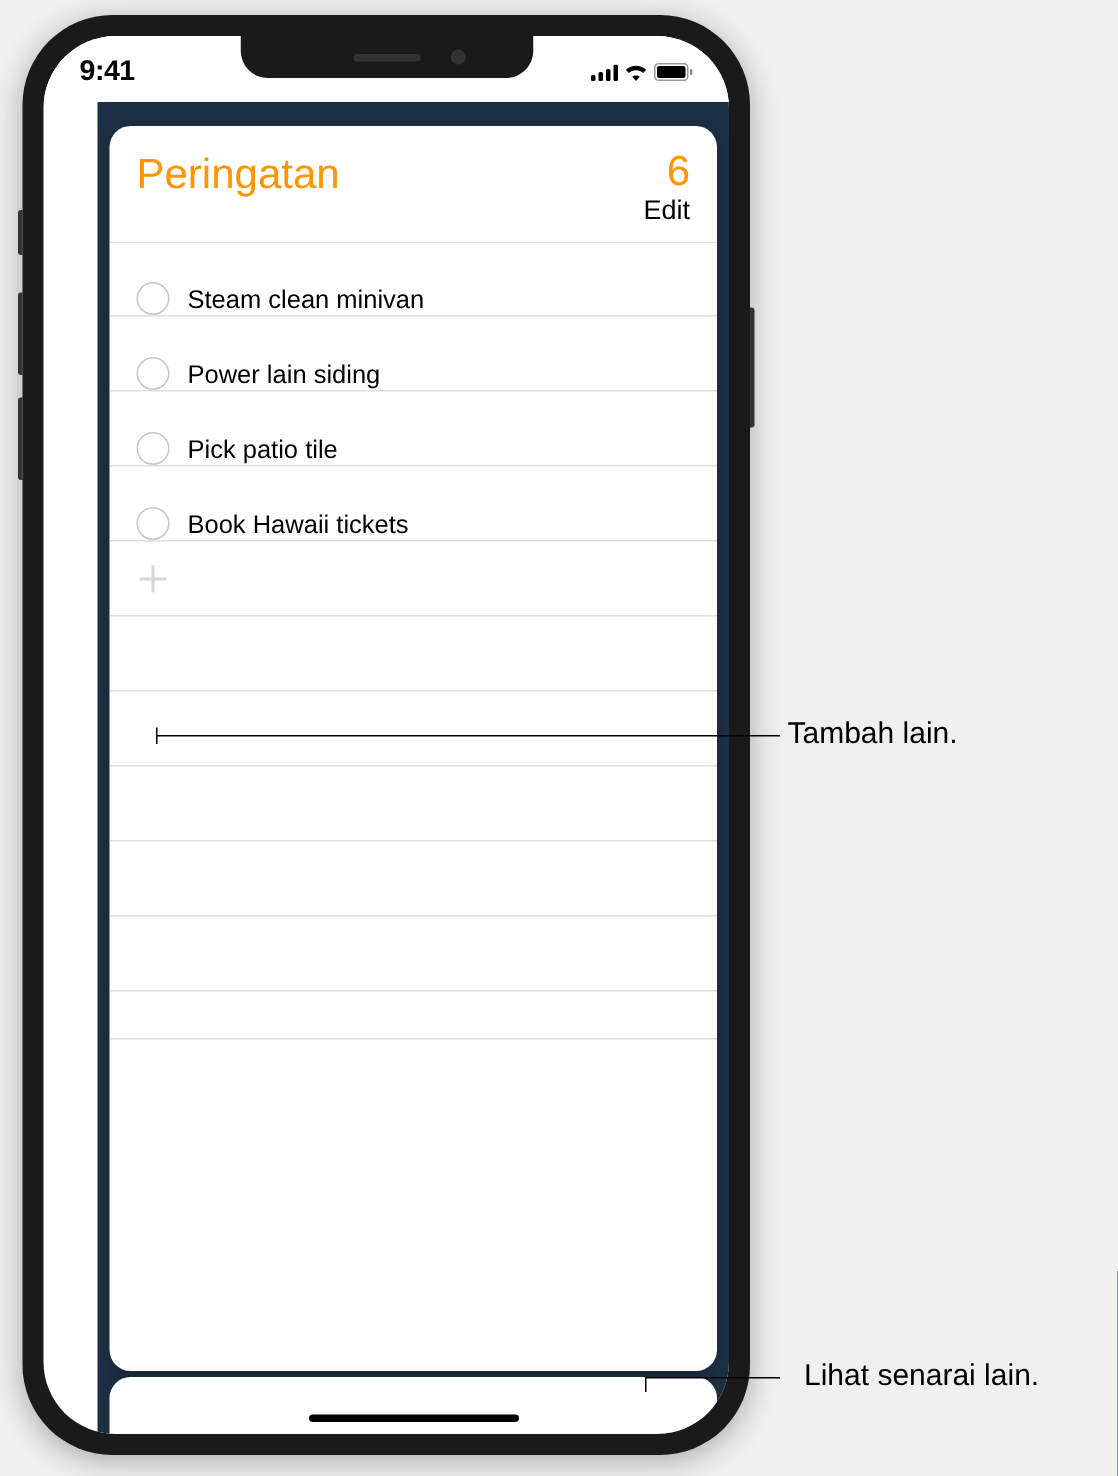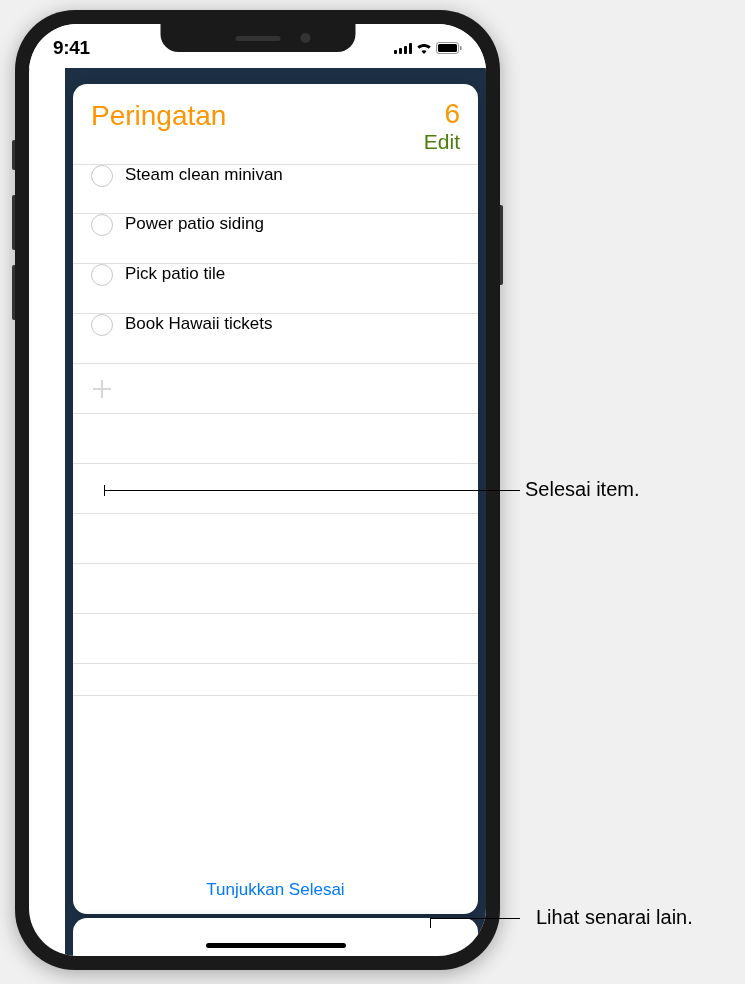--- a/index.html
+++ b/index.html
@@ -150,31 +150,31 @@
     .card-header-right {
       text-align: right;
     }
     .card-count {
       font-size: 28px;
       font-weight: 400;
       color: #ff9500;
       line-height: 1;
     }
     .card-edit {
-      font-size: 21px;
-      color: #4d7c0f;
+      font-size: 18px;
+      color: #000000;
       margin-top: 2px;
     }
     .list {
       flex: 1;
       overflow: hidden;
     }
     .list-row {
       display: flex;
-      align-items: flex-start;
+      align-items: flex-end;
       height: 50px;
       padding: 0 18px;
       border-bottom: 1px solid #e0e0e0;
       gap: 12px;
     }
     .list-row.first {
       border-top: 1px solid #e0e0e0;
     }
     .radio {
       width: 22px;
@@ -298,47 +298,46 @@
             <div class="card-edit">Edit</div>
           </div>
         </div>
         <div class="list">
           <div class="list-row first">
             <div class="radio"></div>
             <div class="row-text">Steam clean minivan</div>
           </div>
           <div class="list-row">
             <div class="radio"></div>
-            <div class="row-text">Power patio siding</div>
+            <div class="row-text">Power lain siding</div>
           </div>
           <div class="list-row">
             <div class="radio"></div>
             <div class="row-text">Pick patio tile</div>
           </div>
           <div class="list-row">
             <div class="radio"></div>
             <div class="row-text">Book Hawaii tickets</div>
           </div>
           <div class="plus-row">
             <div class="plus-icon"></div>
           </div>
           <div class="empty-row"></div>
           <div class="empty-row"></div>
           <div class="empty-row"></div>
           <div class="empty-row"></div>
           <div class="empty-row"></div>
           <div class="empty-row tight"></div>
         </div>
-        <div class="card-footer">Tunjukkan Selesai</div>
       </div>
       <div class="bottom-sheet"></div>
       <div class="home-indicator"></div>
     </div>
   </div>
 </div>
 
 <div class="callout-line h" style="left:104px; top:490px; width:416px;"></div>
 <div class="callout-line v" style="left:104px; top:485px; height:11px;"></div>
-<div class="callout" style="left:525px; top:478px;">Selesai item.</div>
+<div class="callout" style="left:525px; top:478px;">Tambah lain.</div>
 
 <div class="callout-line h" style="left:430px; top:918px; width:90px;"></div>
 <div class="callout-line v" style="left:430px; top:918px; height:10px;"></div>
 <div class="callout" style="left:525px; top:906px;margin-left:11px;">Lihat senarai lain.</div>
 
 </body></html>

